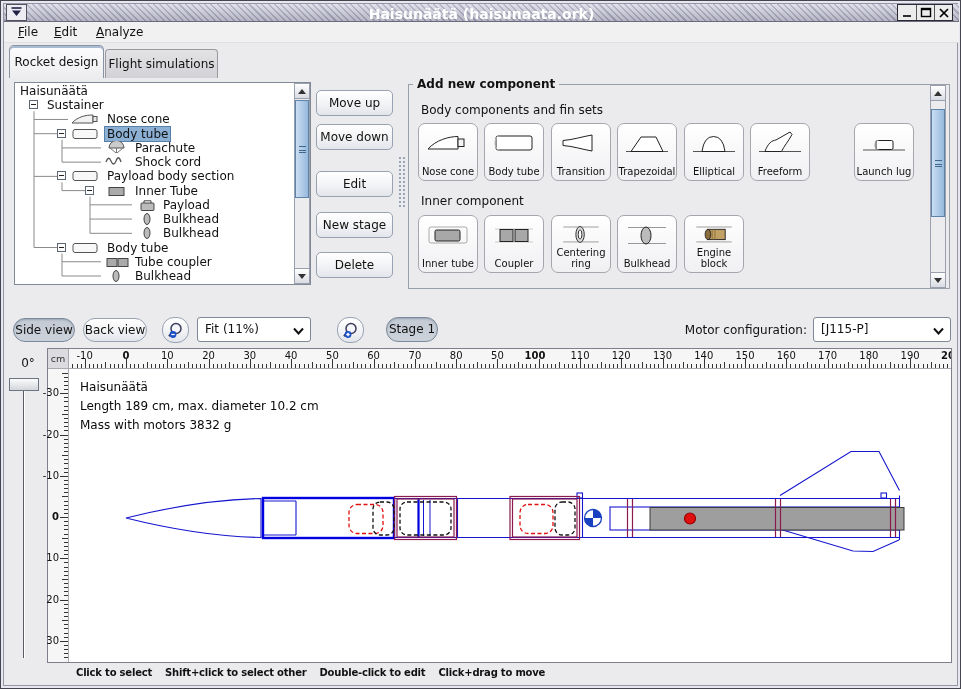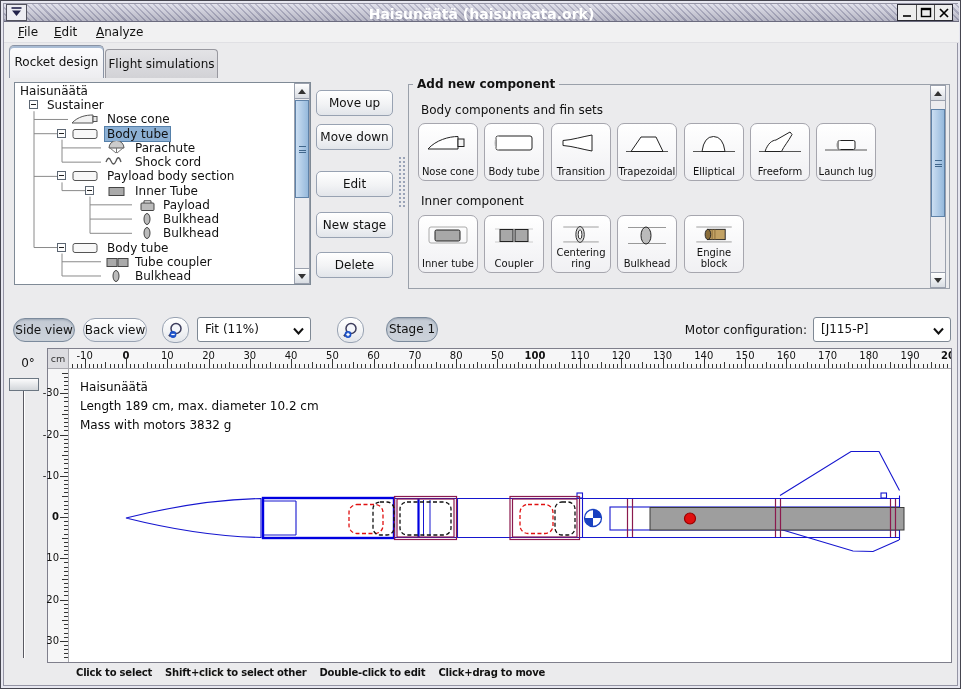--- a/index.html
+++ b/index.html
@@ -265,21 +265,21 @@
         </svg>
         <div class="lbl">Elliptical</div>
       </div>
       <div class="pal-btn" style="left: 749px; top: 122px;">
         <svg width="46" height="30" viewBox="0 0 46 30">
           <path d="M2 23.5 H44" stroke="#555"></path>
           <path d="M8 23.5 C11 15 15 12.5 19 12 L33 4 L35 6.5 C31 14 27 18 24.5 23.5 Z" fill="#fff" stroke="#222"></path>
         </svg>
         <div class="lbl">Freeform</div>
       </div>
-      <div class="pal-btn" style="left: 815px; top: 122px;">
+      <div class="pal-btn" style="left: 853px; top: 122px;">
         <svg width="46" height="30" viewBox="0 0 46 30">
           <path d="M2 22 H44" stroke="#555"></path>
           <rect x="15" y="12.5" width="17" height="9" rx="1.5" fill="#fff" stroke="#222"></rect>
           <path d="M17.5 12.5 a3.5 4.5 0 0 0 0 9" fill="none" stroke="#999"></path>
         </svg>
         <div class="lbl">Launch lug</div>
       </div>
       <div class="pal-label" style="left: 420px; top: 193px;">Inner component</div>
       <div class="pal-btn" style="left: 417px; top: 214px;">
         <svg width="46" height="30" viewBox="0 0 46 30">

